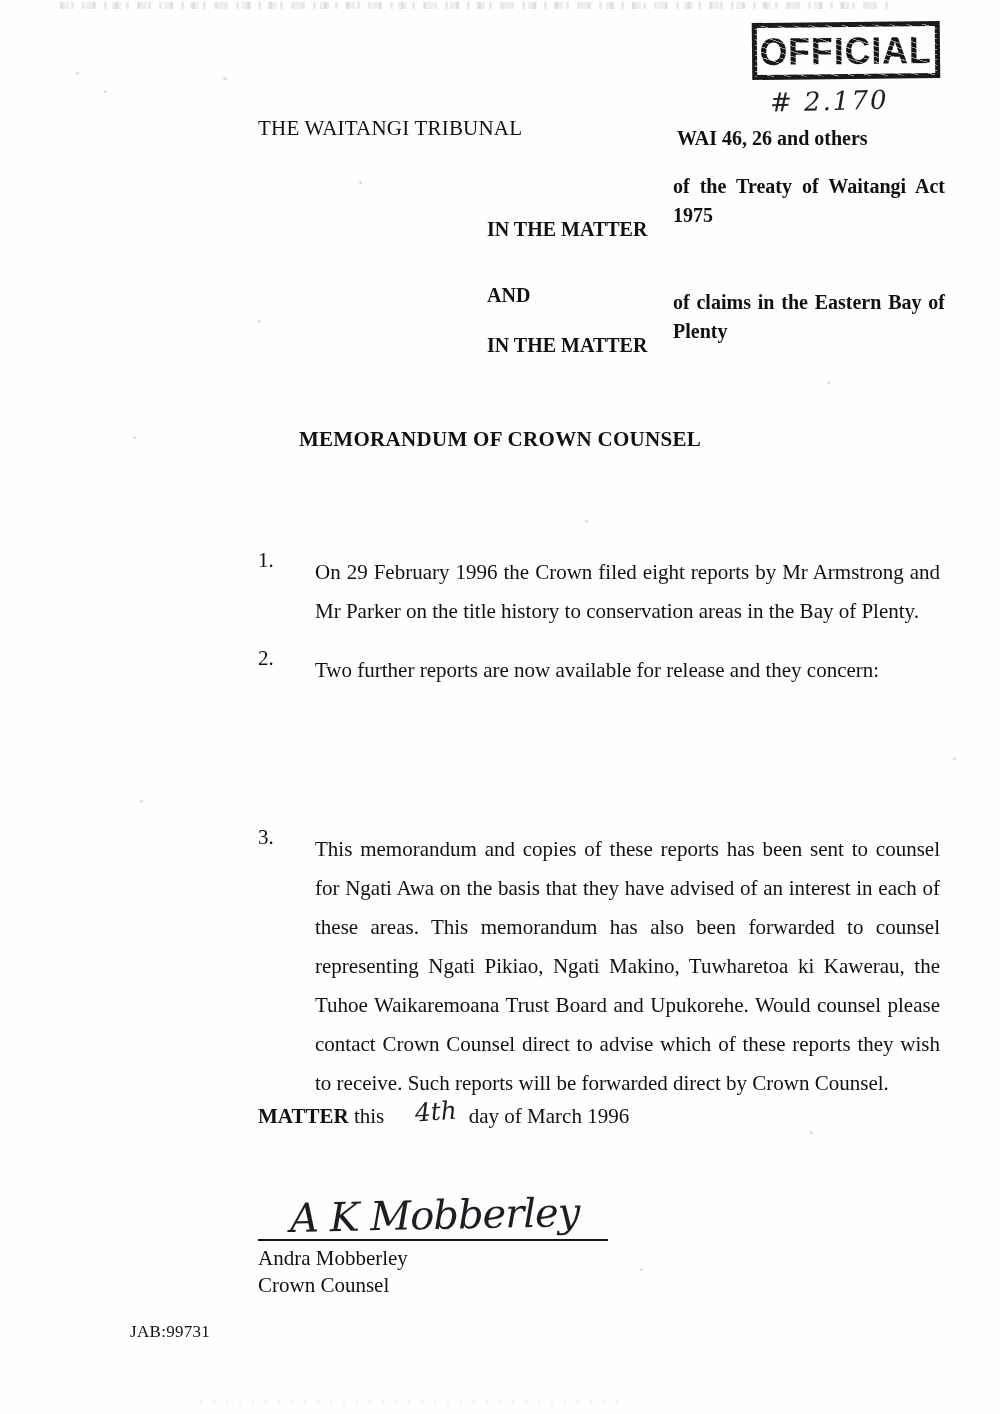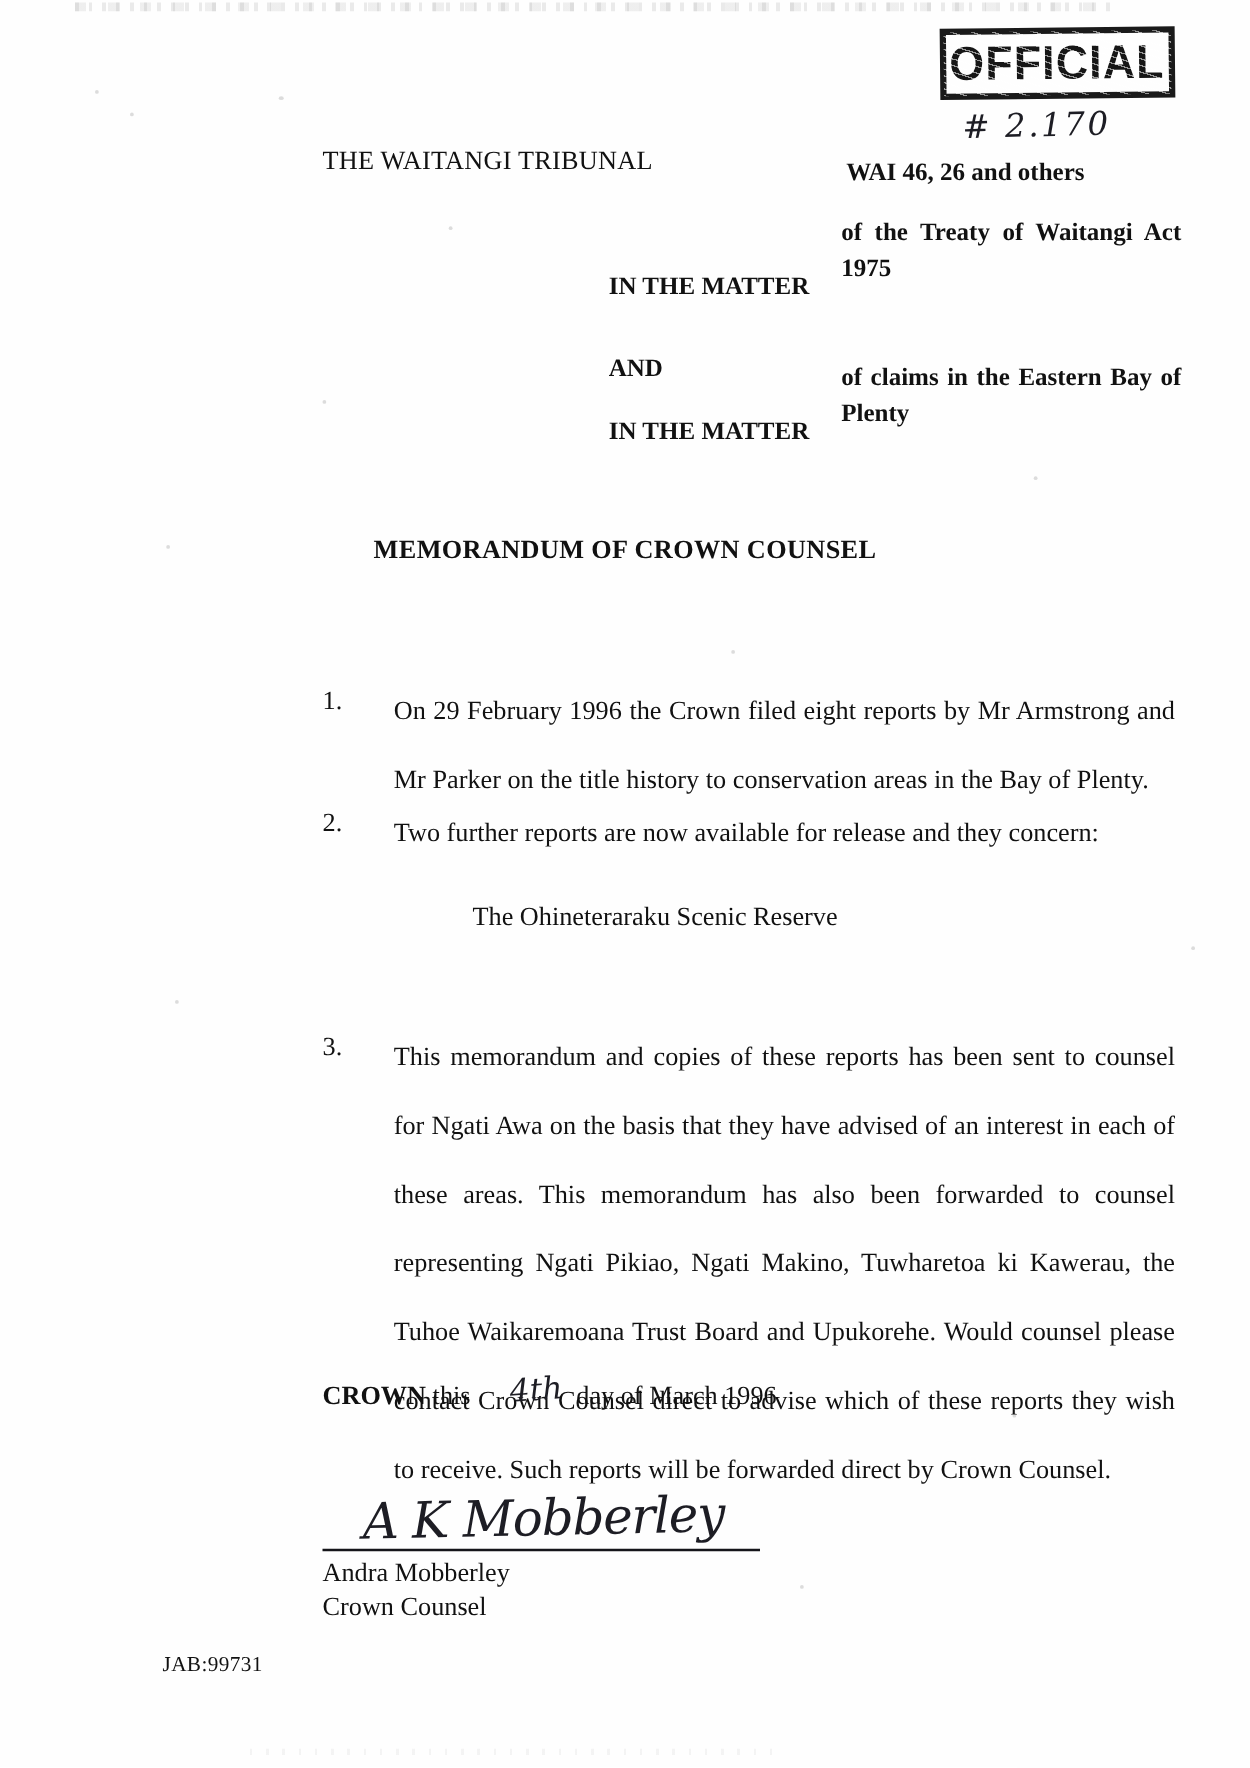--- a/index.html
+++ b/index.html
@@ -170,23 +170,24 @@
     position: absolute;
     left: 0;
     top: 0;
     width: 46px;
     font-size: 21px;
     line-height: 39px;
   }
   .para-body {
     margin-left: 57px;
     font-size: 21px;
-    line-height: 55px;
+    line-height: 39px;
     text-align: justify;
     text-align-last: left;
+    margin-top: 12px;
   }
   #para-1 { top: 541px; }
   #para-2 { top: 639px; }
   #para-3 { top: 818px; }
 
   .reserve-list {
     position: absolute;
     left: 378px;
     top: 714px;
     font-size: 21px;
@@ -295,30 +296,29 @@
     <div class="para-num">1.</div>
     <div class="para-body">On 29 February 1996 the Crown filed eight reports by Mr Armstrong and Mr Parker on the title history to conservation areas in the Bay of Plenty.</div>
   </div>
 
   <div class="para" id="para-2">
     <div class="para-num">2.</div>
     <div class="para-body">Two further reports are now available for release and they concern:</div>
   </div>
 
   <div class="reserve-list">
-    <div>The Ohineteraraku Scenic Reserve</div>
   </div>
 
   <div class="para" id="para-3">
     <div class="para-num">3.</div>
     <div class="para-body">This memorandum and copies of these reports has been sent to counsel for Ngati Awa  on the basis that they have advised of an interest in each of these areas.  This memorandum has also been forwarded to counsel representing Ngati Pikiao, Ngati Makino, Tuwharetoa ki Kawerau, the Tuhoe Waikaremoana Trust Board and Upukorehe.  Would counsel please contact Crown Counsel direct to advise which of these reports they wish to receive.  Such reports will be forwarded direct by Crown Counsel.</div>
   </div>
 
   <div class="dated-line">
-    <span class="dated-label">CROWN</span>
+    <span class="dated-label">MATTER</span>
     <span>this</span>
     <span class="dated-day handwritten">4th</span>
     <span>day of March 1996</span>
   </div>
 
   <div class="signature-script handwritten">A K Mobberley</div>
   <div class="signature-rule"></div>
   <div class="signature-name">
     <div>Andra Mobberley</div>
     <div>Crown Counsel</div>

